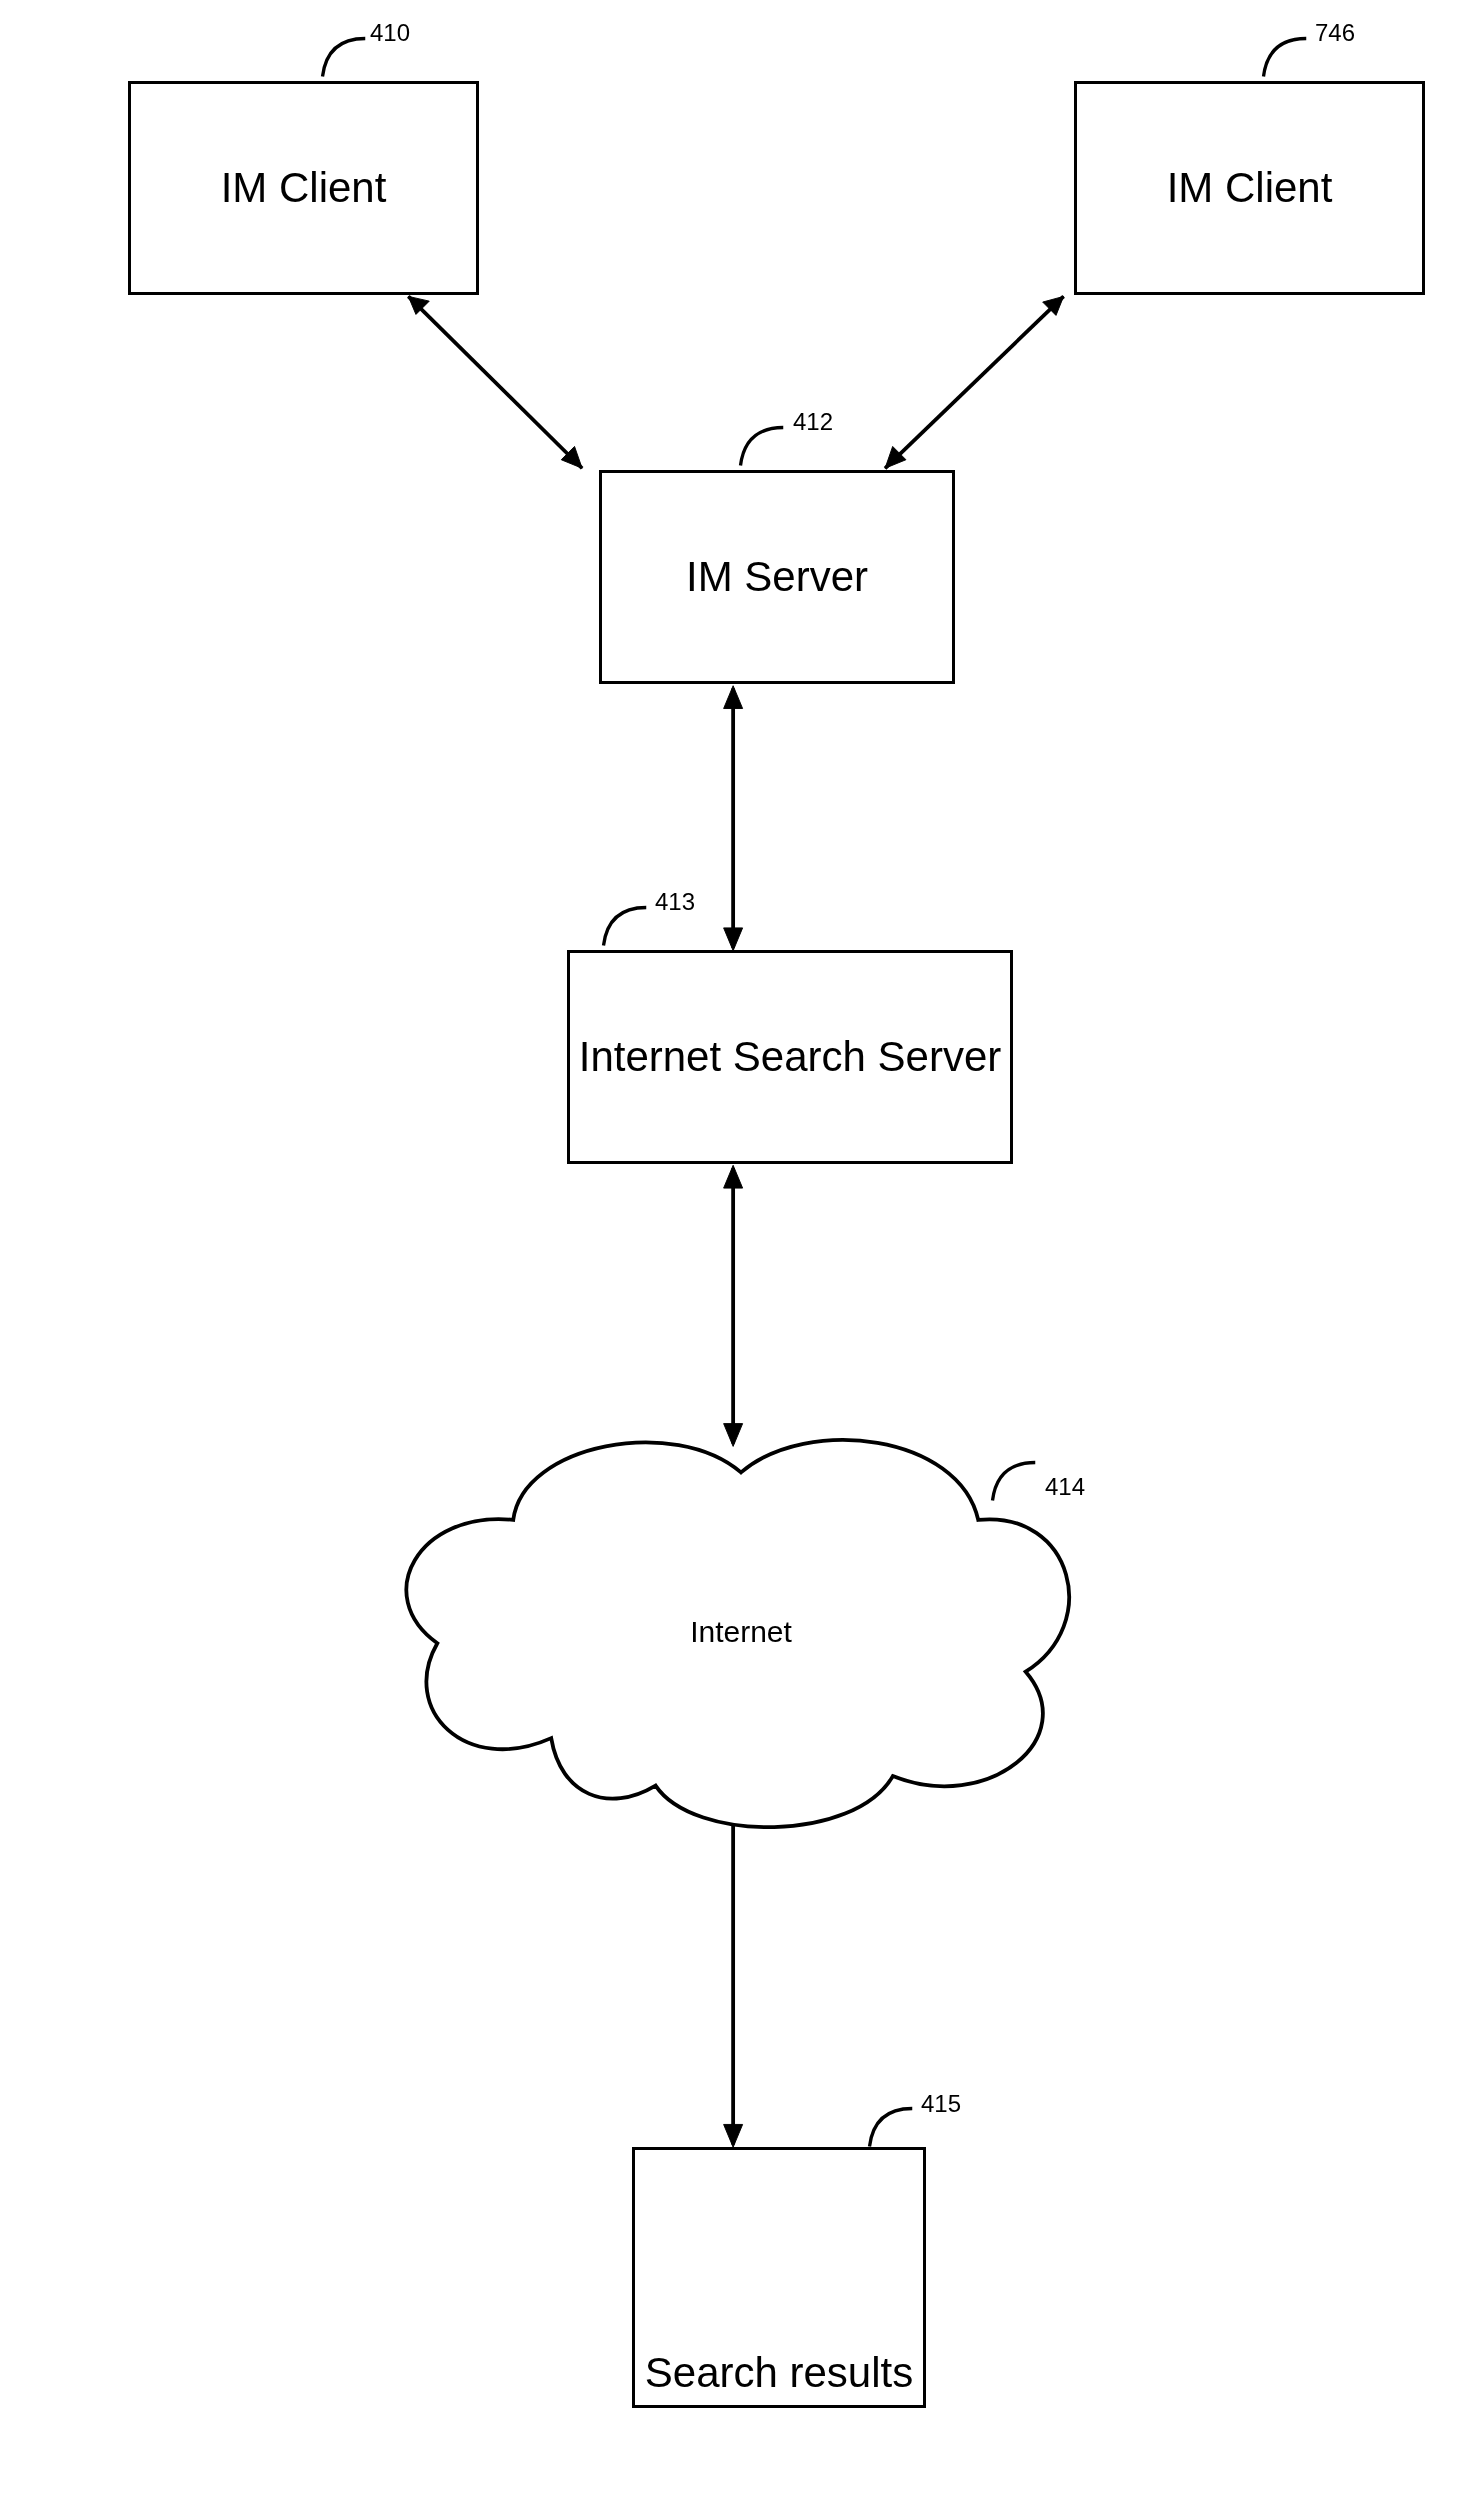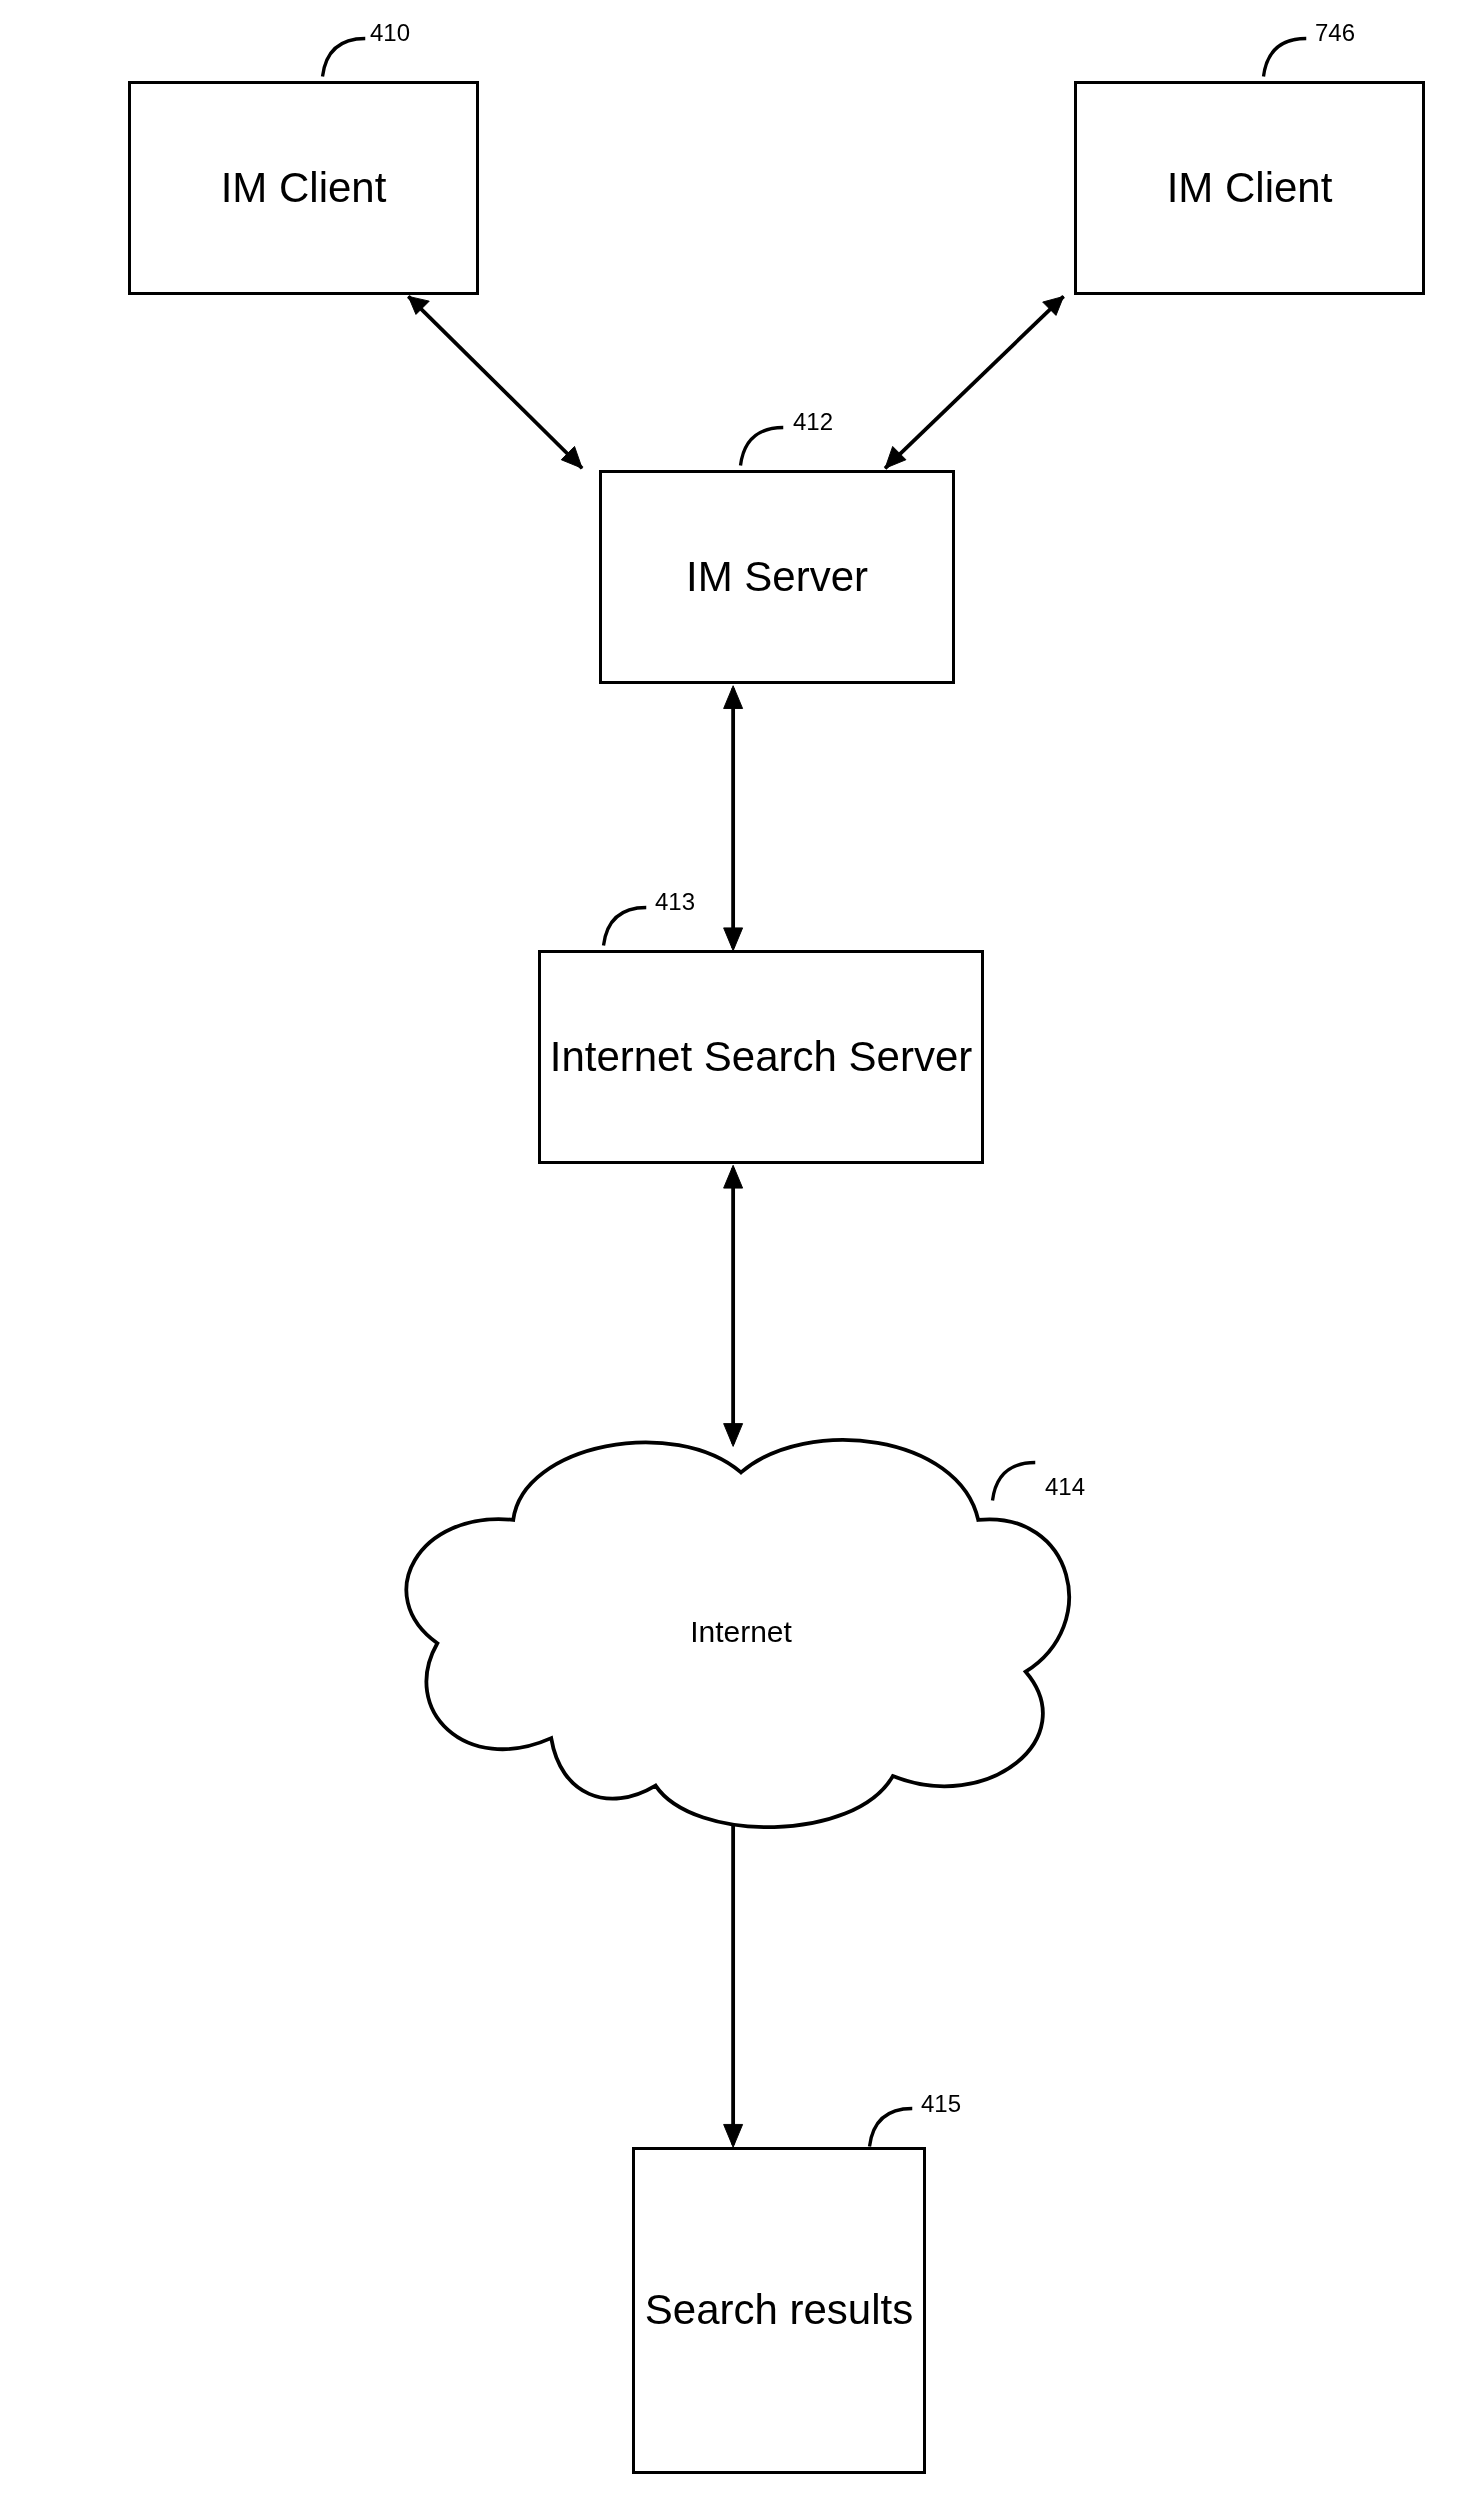--- a/index.html
+++ b/index.html
@@ -87,21 +87,21 @@
   <div class="ref" style="left:1315px; top:19px;">746</div>
 
   <div class="box" style="left:556px; top:470px; width:356px; height:214px;">
     <span>IM Server</span>
   </div>
   <svg width="76" height="57" style="left:731px; top:418px;" viewBox="0 0 80 60">
     <path class="leader" d="M10,50 Q15,10 55,10"></path>
   </svg>
   <div class="ref" style="left:793px; top:408px;">412</div>
 
-  <div class="box" style="left:495px; top:950px; width:446px; height:214px;">
+  <div class="box" style="left:524px; top:950px; width:446px; height:214px;">
     <span>Internet Search Server</span>
   </div>
   <svg width="76" height="57" style="left:594px; top:898px;" viewBox="0 0 80 60">
     <path class="leader" d="M10,50 Q15,10 55,10"></path>
   </svg>
   <div class="ref" style="left:655px; top:888px;">413</div>
 
   <svg width="703" height="446" style="left:380px; top:1406px;" viewBox="0 0 740 470">
     <path class="cloud-path" d="
       M180,350
@@ -114,21 +114,21 @@
       C500,460 330,460 290,400
       C240,430 190,410 180,350
       Z"></path>
   </svg>
   <div class="cloud-label" style="left:646px; top:1615px; width:190px;">Internet</div>
   <svg width="76" height="57" style="left:983px; top:1453px;" viewBox="0 0 80 60">
     <path class="leader" d="M10,50 Q15,10 55,10"></path>
   </svg>
   <div class="ref" style="left:1045px; top:1473px;">414</div>
 
-  <div class="box" style="left:589px; top:2147px; width:294px; height:327px;">
+  <div class="box" style="left:589px; top:2147px; width:294px; height:261px;align-items:flex-end;">
     <span>Search results</span>
   </div>
   <svg width="76" height="57" style="left:860px; top:2099px;" viewBox="0 0 80 60">
     <path class="leader" d="M10,50 Q15,10 55,10"></path>
   </svg>
   <div class="ref" style="left:921px; top:2090px;">415</div>
 
   <svg width="1471" height="2512" viewBox="0 0 1549 2645">
     <line class="conn" x1="430" y1="312" x2="613" y2="493"></line>
     <polygon class="arrowhead" points="430,312 452,317 438,331"></polygon>

